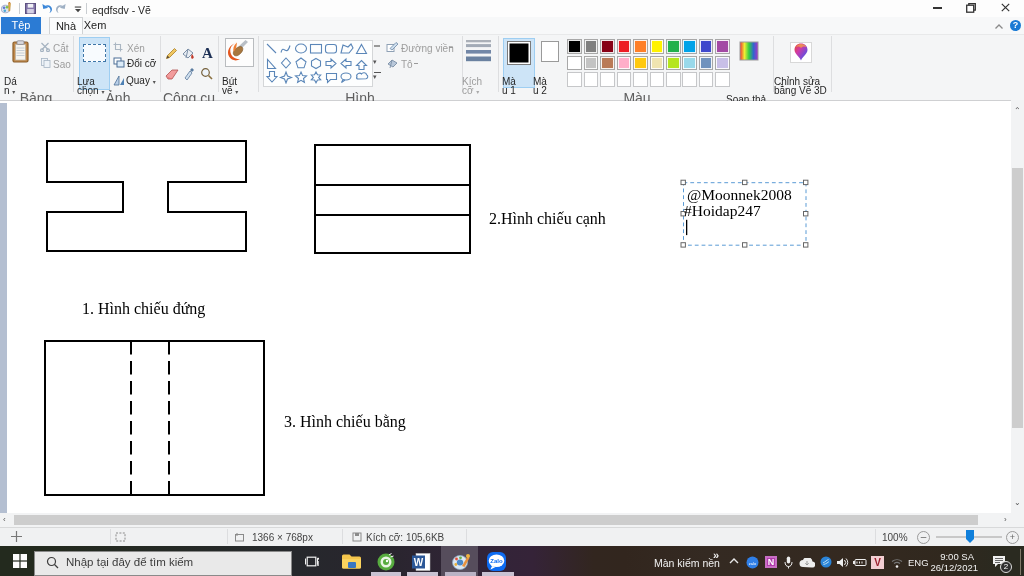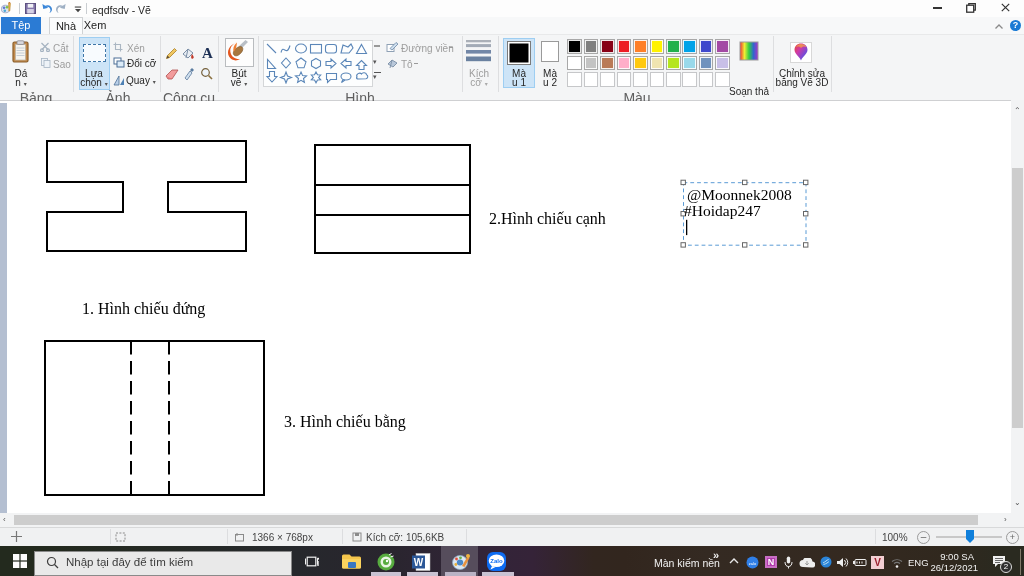--- a/index.html
+++ b/index.html
@@ -11,21 +11,21 @@
 #title{top:3.5px;left:92px;font-size:10.5px;color:#1e1e1e;}
 
 #tabrow{top:17px;left:0;width:1024px;height:17px;background:#f7f8f9;}
 #tabfile{top:17px;left:1px;width:40px;height:17px;background:#2b7bd4;color:#fff;font-size:11px;text-align:center;line-height:17px;}
 #tabhome{top:17px;left:41px;width:34px;height:17px;background:#fbfcfd;border:1px solid #d0d2d4;border-bottom:none;box-sizing:border-box;color:#222;font-size:11px;text-align:center;line-height:16px;margin-left:8px;}
 #tabview{top:17px;left:80px;width:30px;height:17px;color:#222;font-size:11px;text-align:center;line-height:17px;}
 
 #ribbon{top:34px;left:0;width:1024px;height:65px;background:#f4f5f6;border-bottom:1px solid #cfd0d2;border-top:1px solid #e8e9ea;box-sizing:content-box;}
 .gsep{top:36px;width:1px;height:56px;background:#dddee0;}
 .glabel{font-size:14px;color:#5e5e5e;text-align:center;top:90px;}
-.btxt{font-size:10px;color:#262626;text-align:center;line-height:7.5px;}
+.btxt{font-size:10px;color:#262626;text-align:left;line-height:7.5px;margin-top:8px;}
 
 .smtxt{font-size:10px;color:#262626;}
 .gray{color:#9d9d9d !important;}
 .arrow{font-size:6px;color:#555;}
 
 #workarea{top:101px;left:0;width:1024px;height:412px;background:#fff;}
 #canvas{top:2px;left:0px;width:7px;height:410px;background:#b4bfd1;}
 
 #vscroll{top:100px;left:1011px;width:13px;height:413px;background:#f2f3f4;}
 #vthumb{left:1012px;top:168px;width:11px;height:260px;background:#cdcdcd;}

